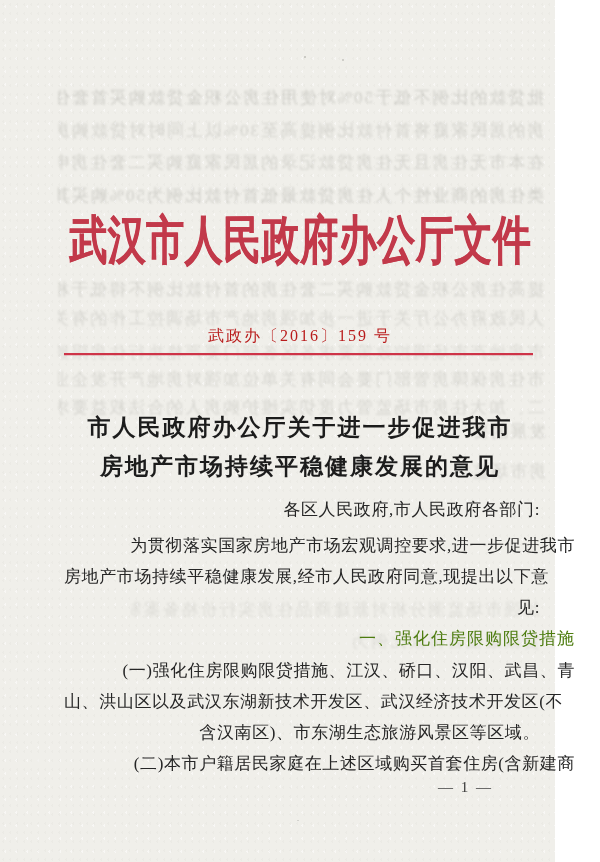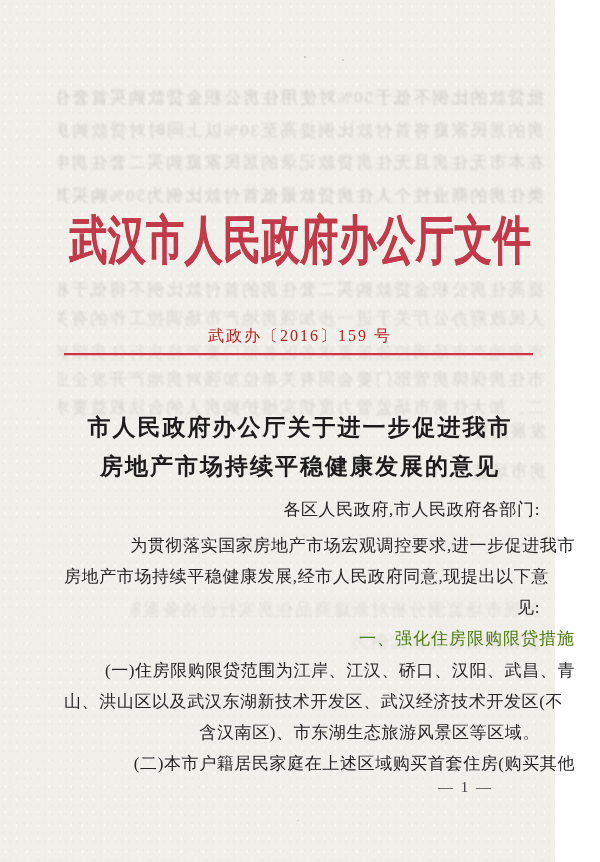--- a/index.html
+++ b/index.html
@@ -143,20 +143,20 @@
   <div class="red-rule"></div>
 
   <div class="doc-title l1">市人民政府办公厅关于进一步促进我市</div>
   <div class="doc-title l2">房地产市场持续平稳健康发展的意见</div>
 
   <div class="body-line" style="top:498px;">各区人民政府,市人民政府各部门:</div>
   <div class="body-line indent" style="top:534px;">为贯彻落实国家房地产市场宏观调控要求,进一步促进我市</div>
   <div class="body-line" style="top:565px;">房地产市场持续平稳健康发展,经市人民政府同意,现提出以下意</div>
   <div class="body-line" style="top:596px;">见:</div>
   <div class="body-line indent bold" style="top:627px;">一、强化住房限购限贷措施</div>
-  <div class="body-line indent" style="top:659px;">(一)住房限购限贷范围为江岸、江汉、硚口、汉阳、武昌、青</div>
+  <div class="body-line indent" style="top:659px;">(一)强化住房限购限贷措施、江汉、硚口、汉阳、武昌、青</div>
   <div class="body-line" style="top:690px;">山、洪山区以及武汉东湖新技术开发区、武汉经济技术开发区(不</div>
   <div class="body-line" style="top:721px;">含汉南区)、市东湖生态旅游风景区等区域。</div>
-  <div class="body-line indent" style="top:752px;">(二)本市户籍居民家庭在上述区域购买首套住房(购买其他</div>
+  <div class="body-line indent" style="top:752px;">(二)本市户籍居民家庭在上述区域购买首套住房(含新建商</div>
 
   <div class="page-number">— 1 —</div>
 
 </div>
 
 </body></html>

